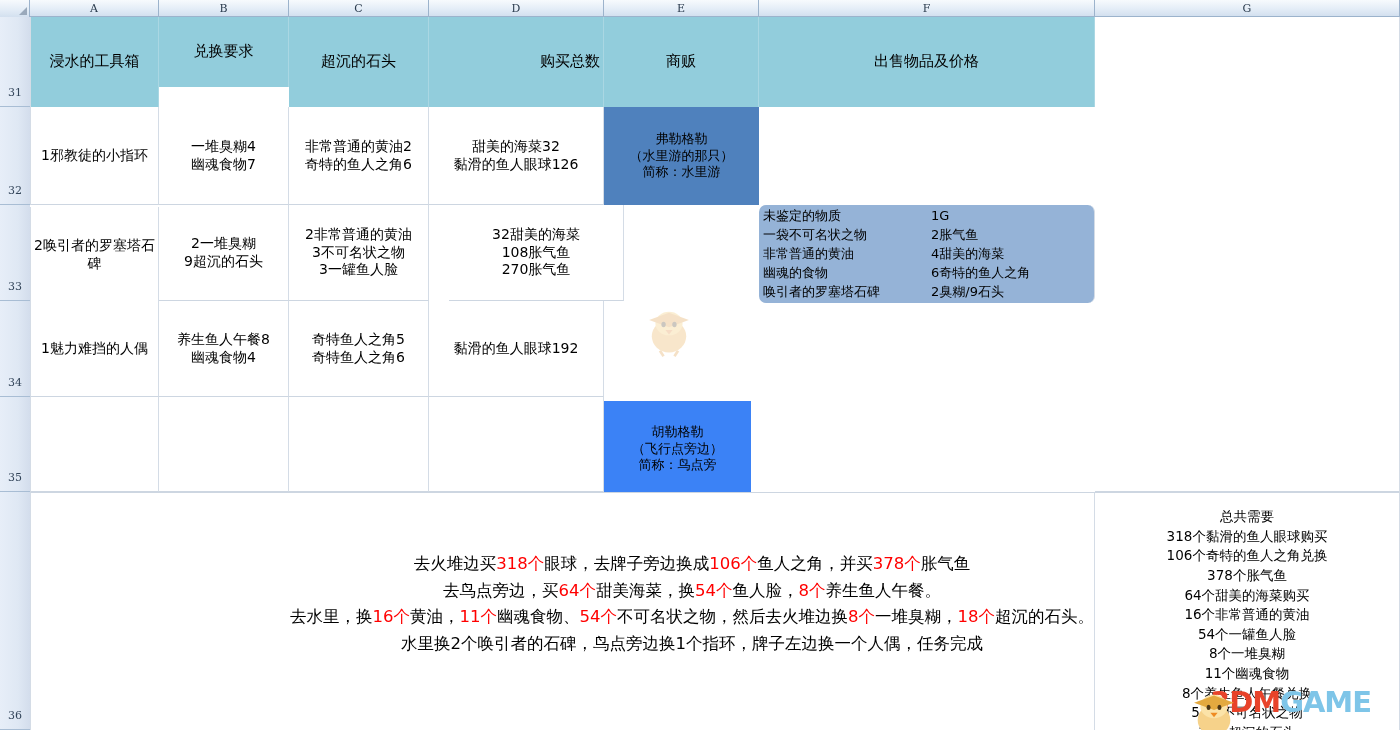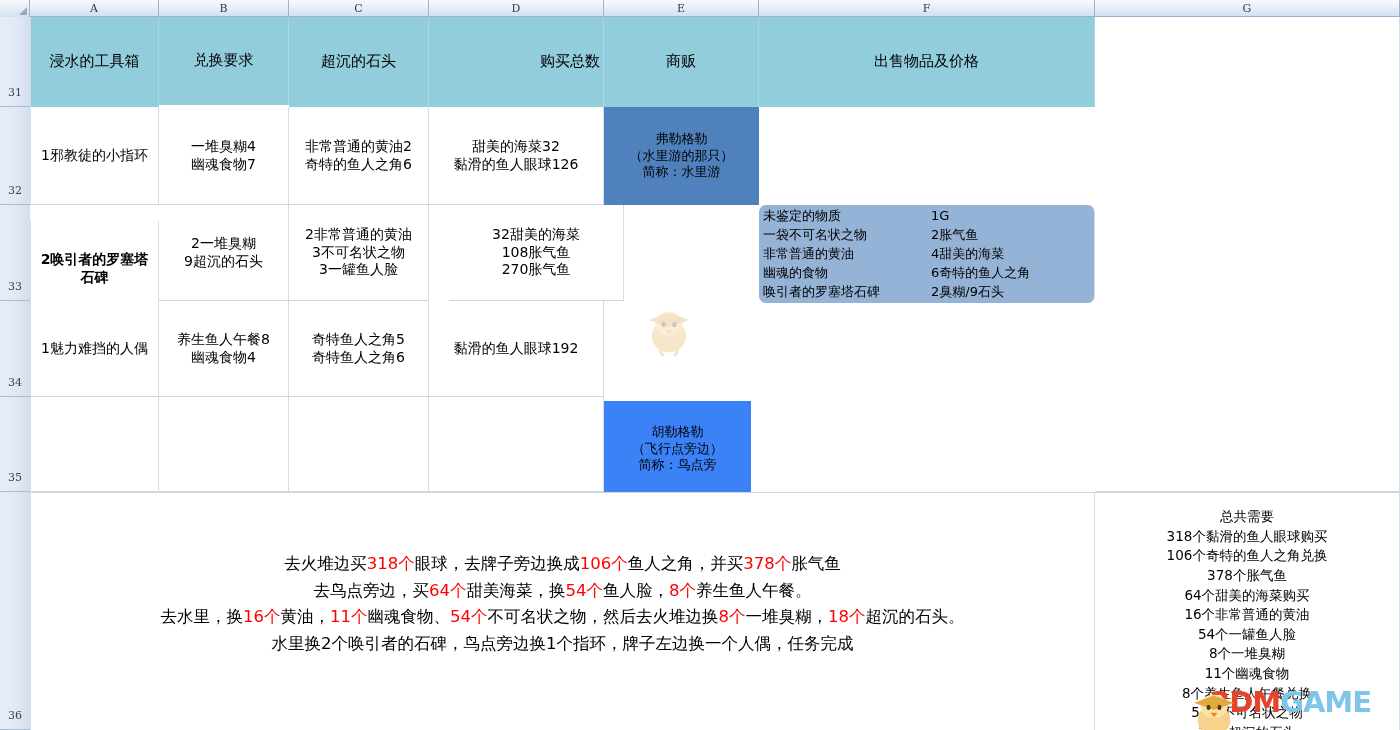--- a/index.html
+++ b/index.html
@@ -145,21 +145,21 @@
     position: absolute;
     left: 0; top: 475px;
     width: 1065px;
     height: 238px;
     border-left: 1px solid #d4dce6;
     border-right: 1px solid #d4dce6;
     border-top: 1px solid #cdd6e1;
     background: #ffffff;
     display: flex;
     align-items: flex-start;
-    justify-content: center;
+    justify-content: flex-end;
     padding-top: 58px;
     z-index: 2;
   }
   .summary-inner {
     text-align: center;
     font-size: 16.5px;
     line-height: 1.62;
     color: #000;
     white-space: nowrap;
   }
@@ -247,21 +247,21 @@
     <div class="row-head" style="height:238px">36</div>
   </div>
 
   <div class="grid">
 
     <div class="g-blank"></div>
 
     <div class="cell hdr-cell plain-left" style="left:0px;   top:0px; width:129px; height:90px;">
         <div class="txt">浸水的工具箱</div>
       </div>
-    <div class="cell hdr-cell" style="left:129px; top:0px; width:130px; height:88px;">
+    <div class="cell hdr-cell" style="left:129px; top:0px; width:130px; height:70px;">
         <div class="txt">兑换要求</div>
       </div>
     <div class="cell hdr-cell" style="left:259px; top:0px; width:140px; height:90px;">
         <div class="txt">超沉的石头</div>
       </div>
     <div class="cell hdr-cell" style="left:399px; top:0px; width:175px; height:90px;text-align:right;">
         <div class="txt">购买总数</div>
       </div>
     <div class="cell hdr-cell" style="left:574px; top:0px; width:155px; height:90px;">
         <div class="txt">商贩</div>
@@ -305,21 +305,21 @@
       <div class="item-line">
           <span class="item-name">幽魂的食物</span>
           <span class="item-price">6奇特的鱼人之角</span>
         </div>
       <div class="item-line">
           <span class="item-name">唤引者的罗塞塔石碑</span>
           <span class="item-price">2臭糊/9石头</span>
         </div>
     </div>
 
-    <div class="cell plain-left" style="left:0px;   top:204px; width:129px; height:96px;font-weight:bold;">
+    <div class="cell plain-left" style="left:0px;   top:190px; width:129px; height:96px;">
         <div class="txt">2唤引者的罗塞塔石碑</div>
       </div>
     <div class="cell" style="left:129px; top:188px; width:130px; height:96px;">
         <div class="txt"><span>2一堆臭糊</span><br><span>9超沉的石头</span></div>
       </div>
     <div class="cell" style="left:259px; top:188px; width:140px; height:96px;">
         <div class="txt"><span>2非常普通的黄油</span><br><span>3不可名状之物</span><br><span>3一罐鱼人脸</span></div>
       </div>
     <div class="cell" style="left:419px; top:188px; width:175px; height:96px;">
         <div class="txt"><span>32甜美的海菜</span><br><span>108胀气鱼</span><br><span>270胀气鱼</span></div>

